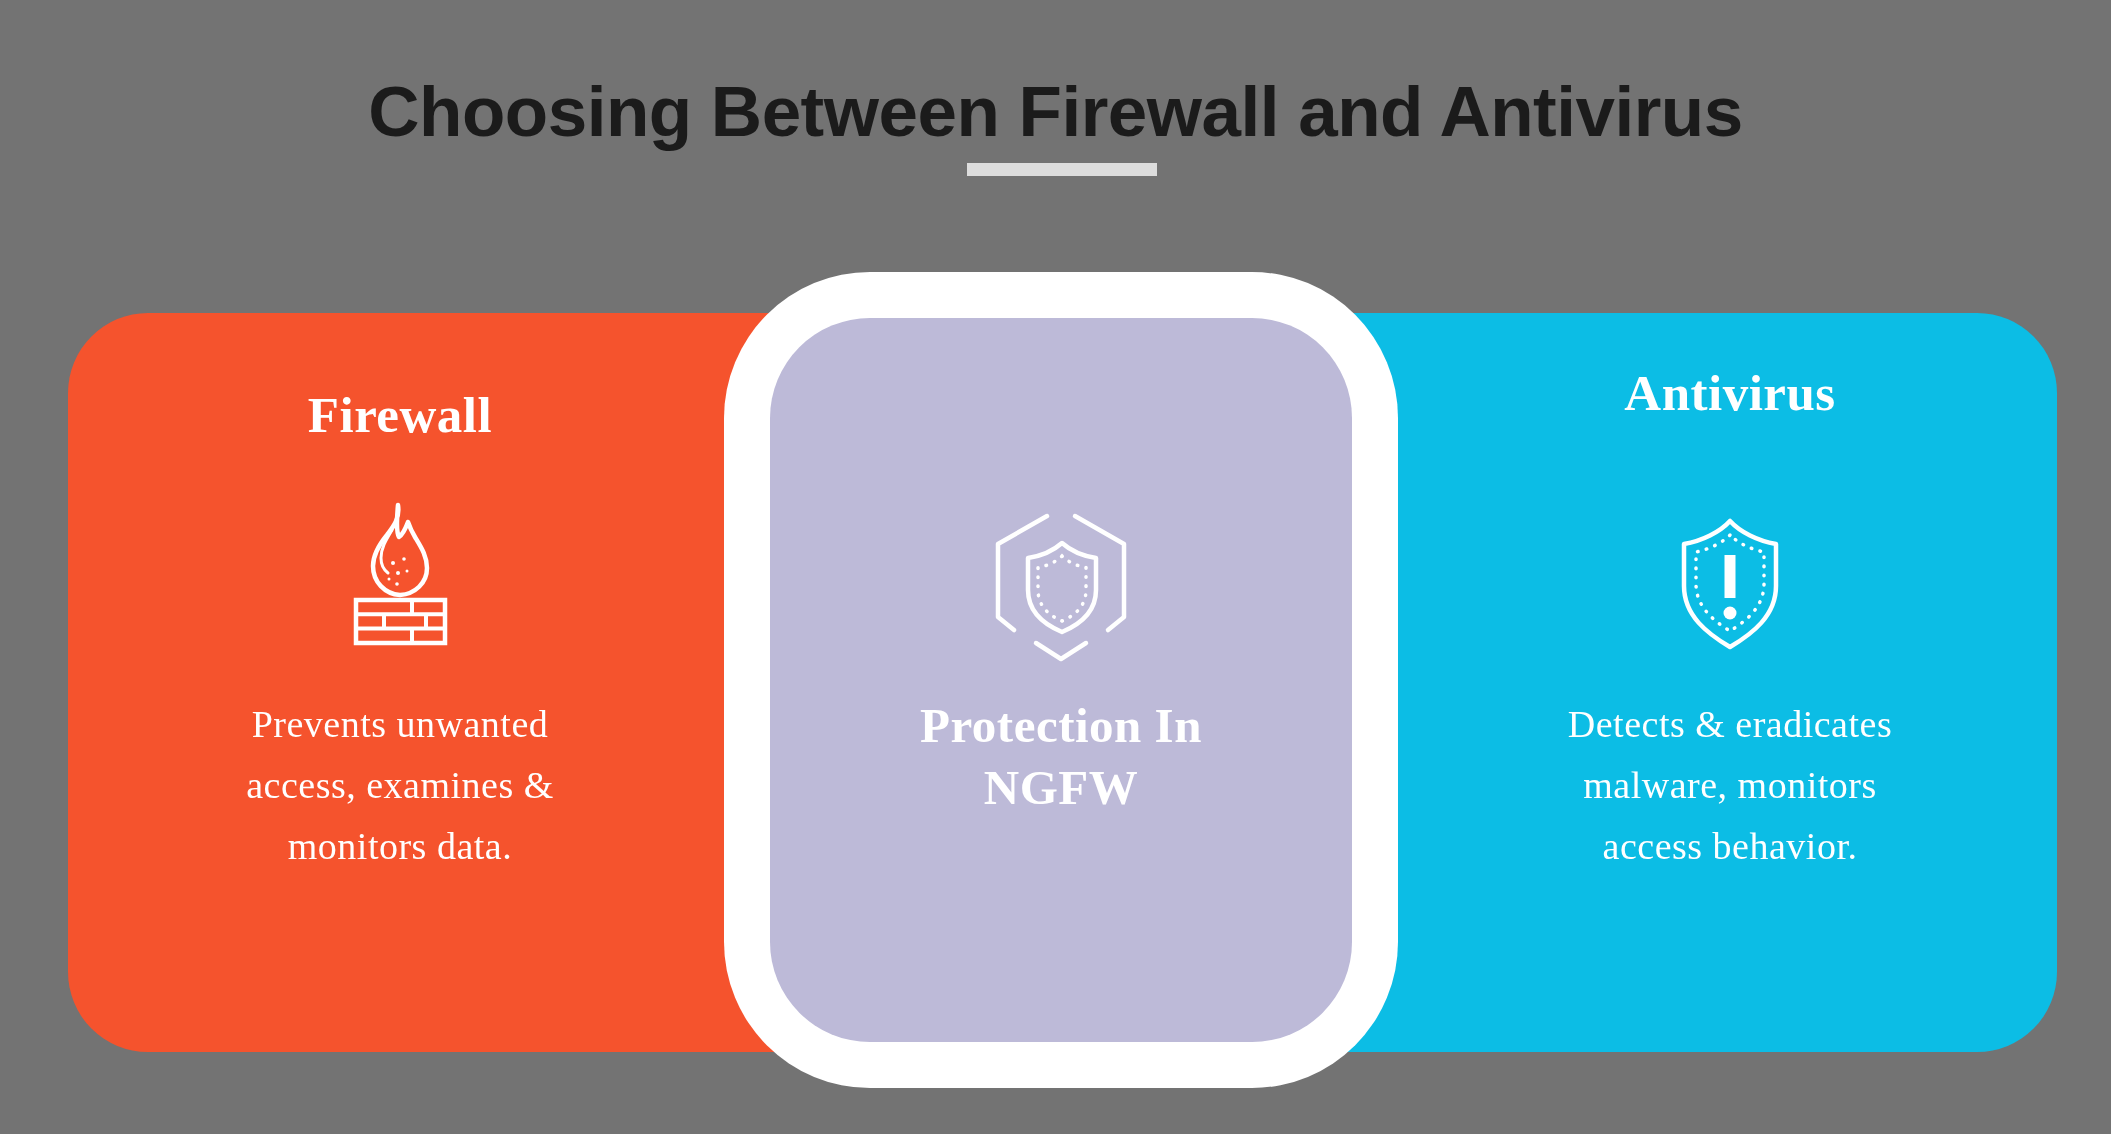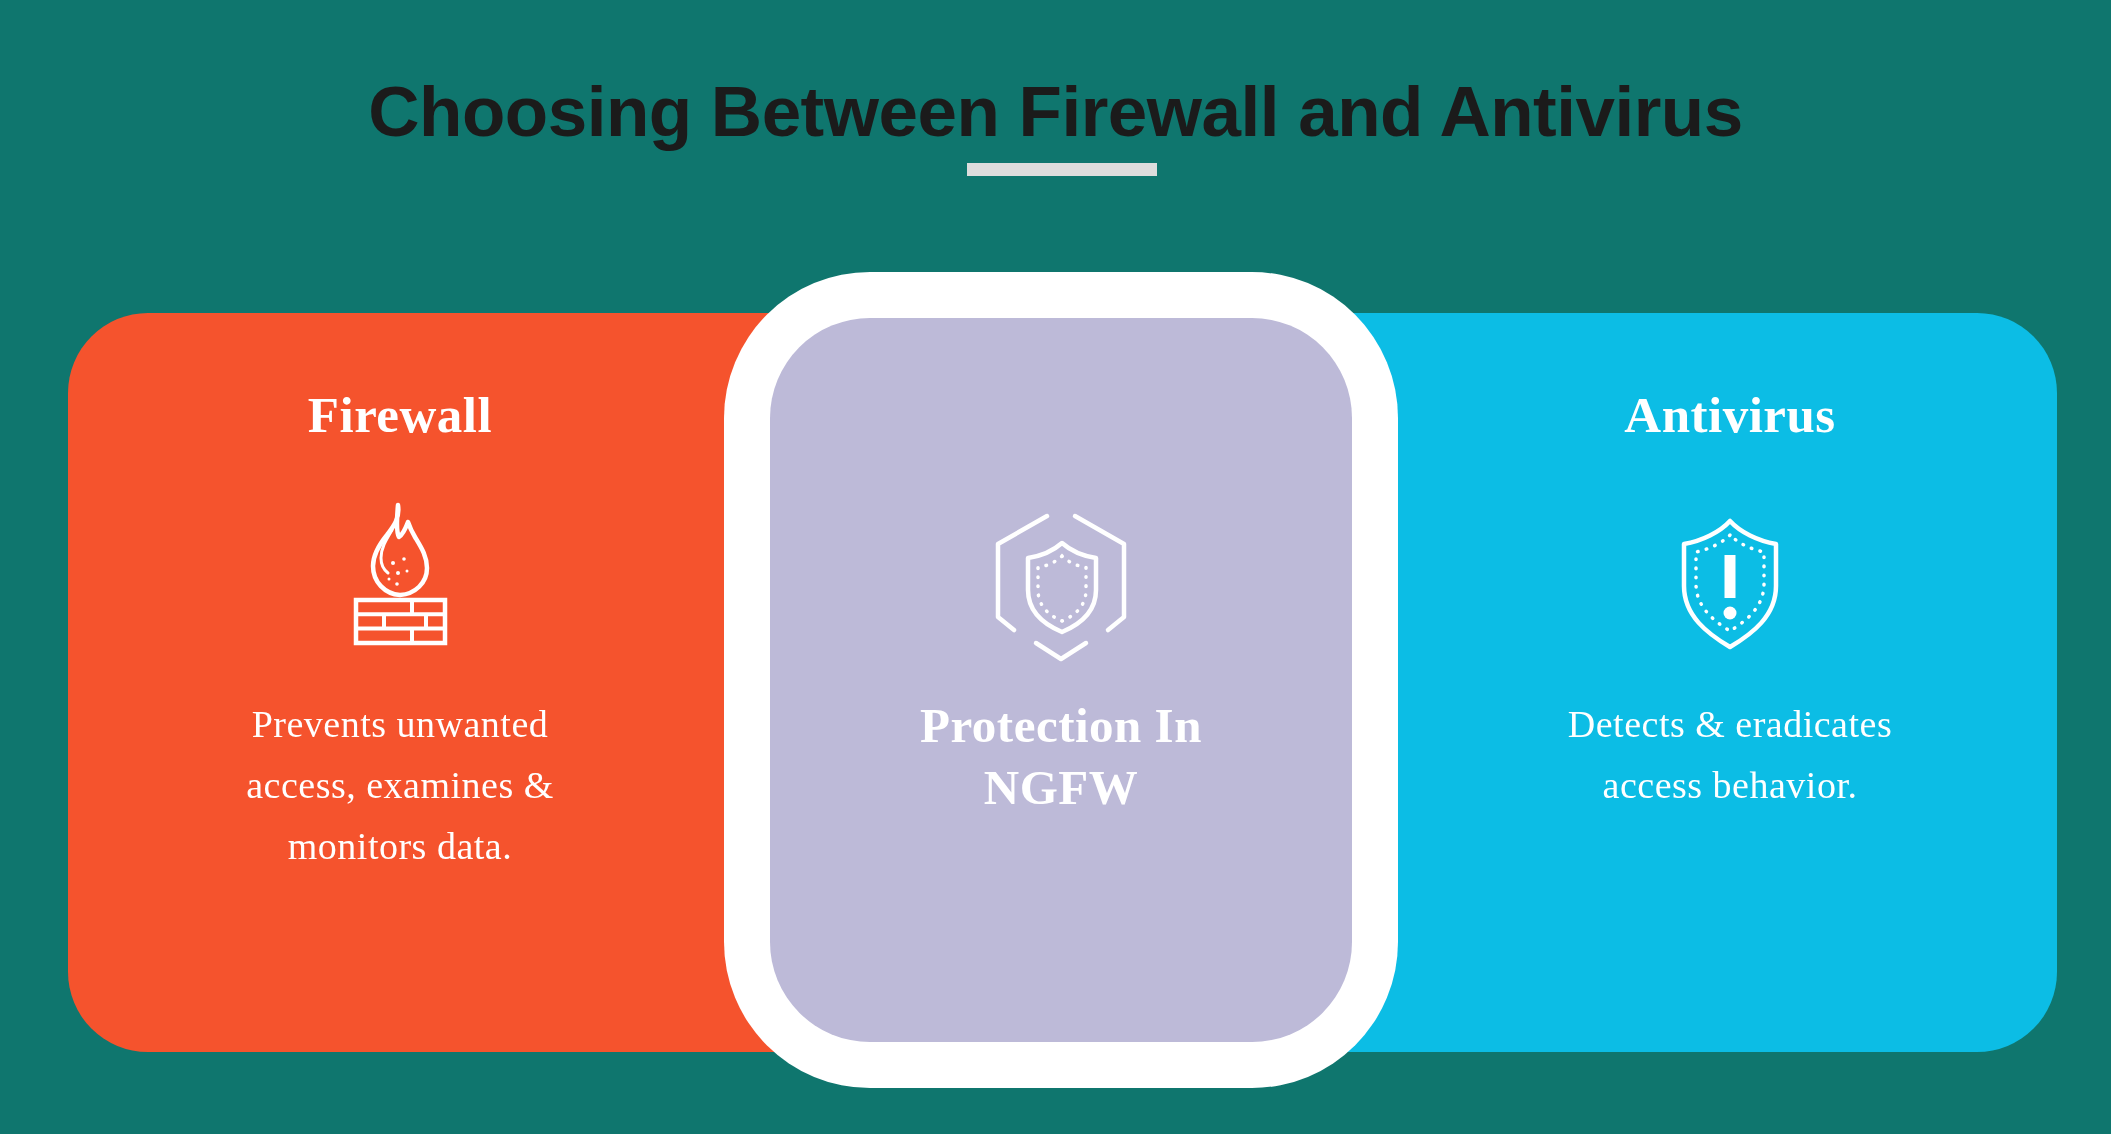--- a/index.html
+++ b/index.html
@@ -4,21 +4,21 @@
 <style>
   html, body {
     margin: 0;
     padding: 0;
     background: #ffffff;
   }
   .canvas {
     position: relative;
     width: 2111px;
     height: 1134px;
-    background: #0f766e;
+    background: #737373;
     overflow: hidden;
     font-family: "Liberation Sans", "DejaVu Sans", sans-serif;
   }
   .page-title {
     position: absolute;
     top: 72px;
     left: 0;
     width: 2111px;
     text-align: center;
     font-size: 71px;
@@ -130,30 +130,31 @@
     <path stroke-width="4.5" stroke-linejoin="round" d="M76,33 C67,41 55,46 42,48 L42,80 C42,102 57,114 76,122 C95,114 110,102 110,80 L110,48 C97,46 85,41 76,33 Z"></path>
 
     <path stroke-width="3.5" stroke-linecap="round" stroke-dasharray="0.6 8.5" d="M76,46 C70,52 61,56 52,57.5 L52,80 C52,96 63,105.5 76,111 C89,105.5 100,96 100,80 L100,57.5 C91,56 82,52 76,46 Z"></path>
   </svg>
 
   <div class="card-text card-body-bold" style="left:761px; top:695px; width:600px;">
     <div>Protection In</div>
     <div>NGFW</div>
   </div>
 
-  <div class="card-text card-heading" style="left:1430px; top:390px; width:600px;">Antivirus</div>
+  <div class="card-text card-heading" style="left:1430px; top:368px; width:600px;">Antivirus</div>
 
   <svg class="icon-svg" style="left:1674px; top:518px;" width="112" height="132" viewBox="0 0 112 132">
 
     <path stroke-width="4.5" stroke-linejoin="round" d="M56,3 C46,14 28,23 10,26 L10,68 C10,98 34,116 56,129 C78,116 102,98 102,68 L102,26 C84,23 66,14 56,3 Z"></path>
 
     <path stroke-width="3.5" stroke-linecap="round" stroke-dasharray="0.6 8.5" d="M56,17 C48,25 36,31 22,34 L22,66 C22,89 40,103 56,113 C72,103 90,89 90,66 L90,34 C76,31 64,25 56,17 Z"></path>
 
     <line x1="56" y1="37" x2="56" y2="80" stroke-width="11"></line>
     <circle cx="56" cy="95" r="6.5" fill="#ffffff" stroke="none"></circle>
   </svg>
 
   <div class="card-text card-body" style="left:1430px; top:694px; width:600px;text-align:center;">
     <div>Detects &amp; eradicates</div>
+    <div>malware, monitors</div>
     <div>access behavior.</div>
   </div>
 
 </div>
 
 </body></html>

